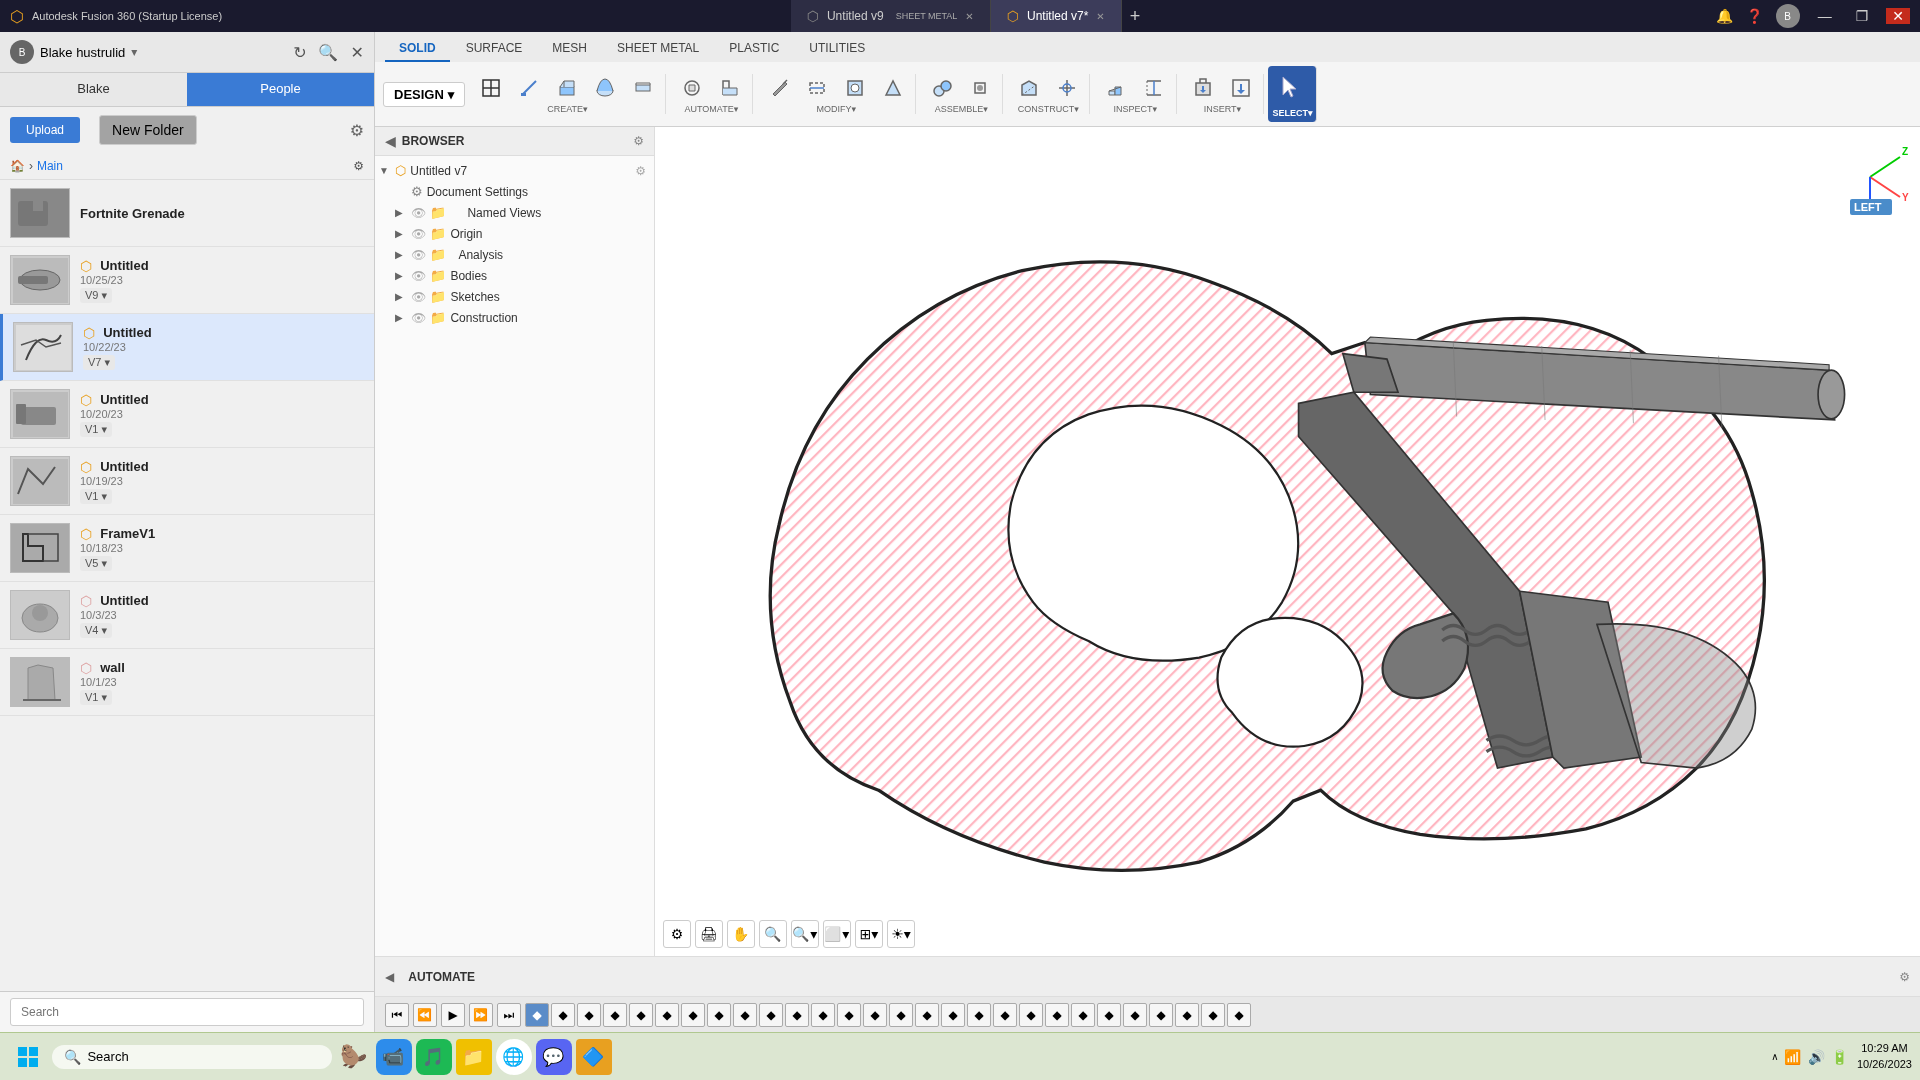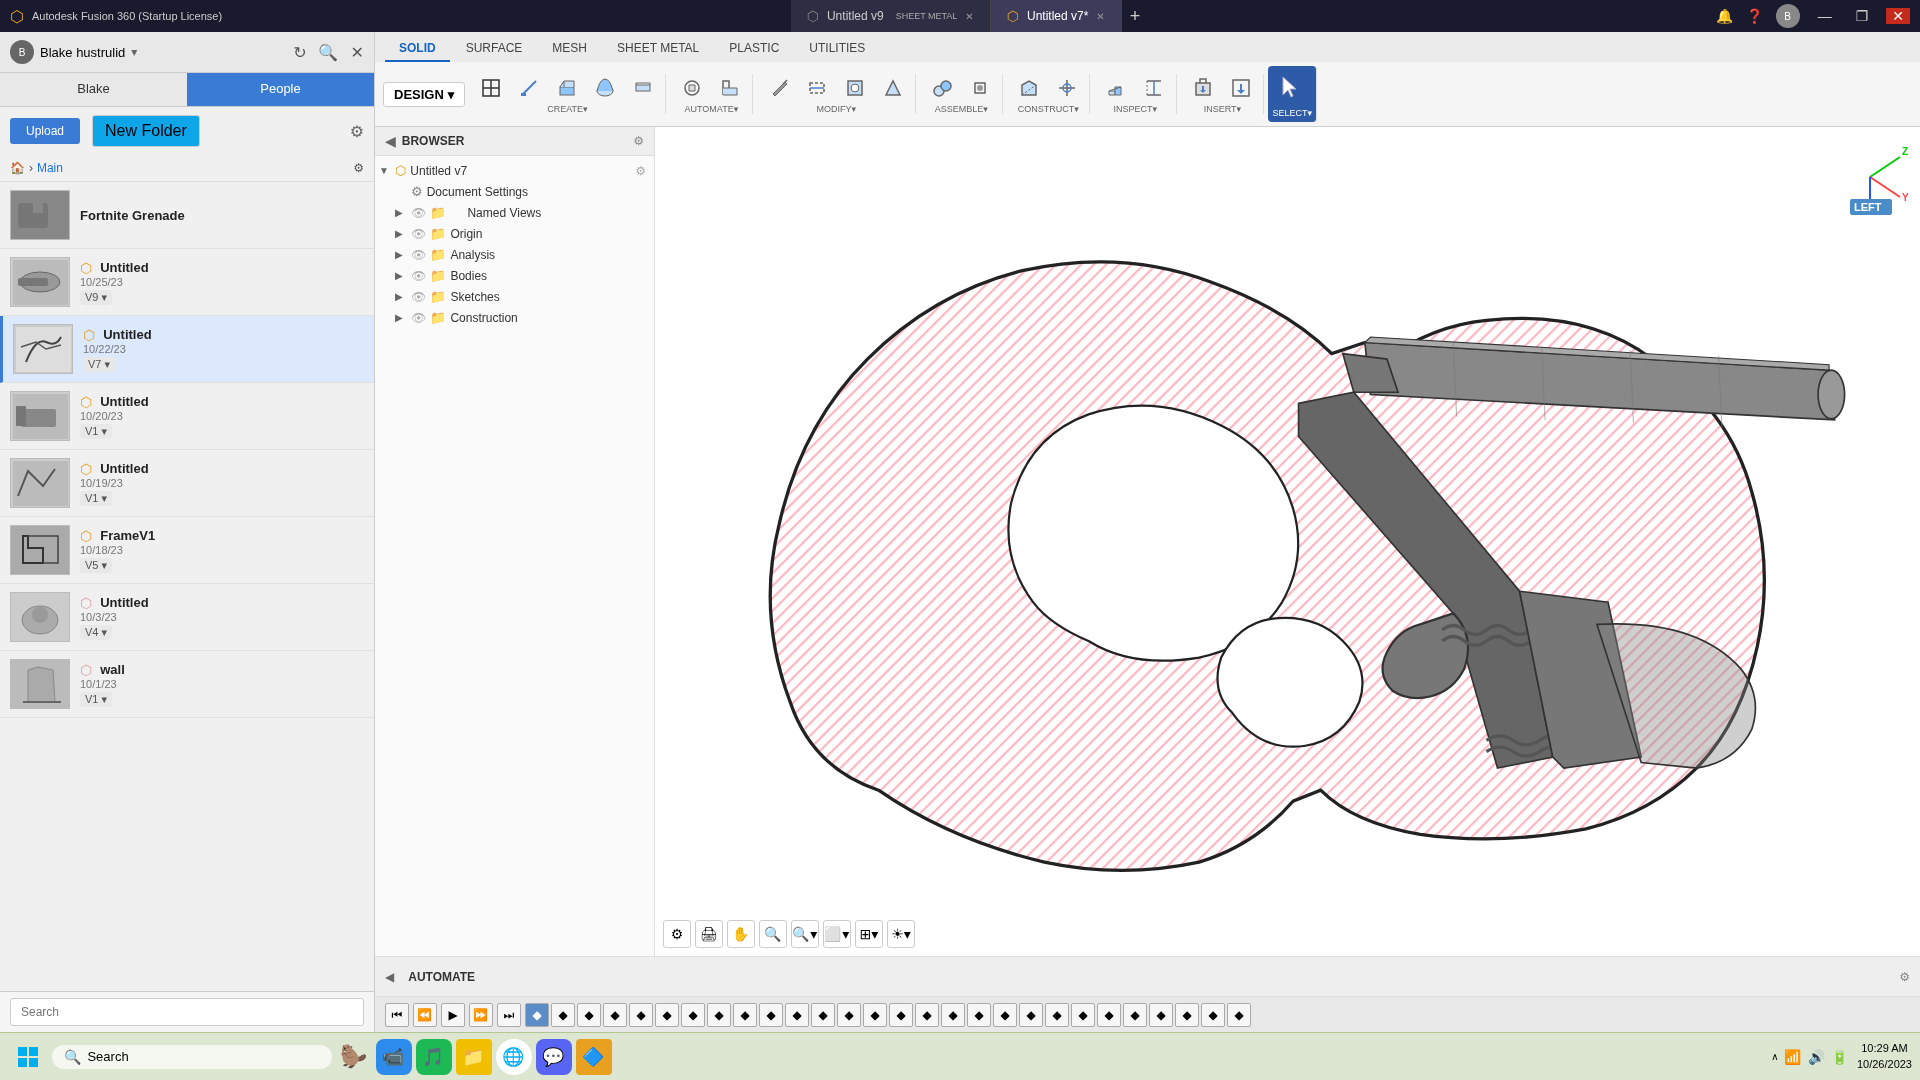--- a/index.html
+++ b/index.html
@@ -21,23 +21,23 @@
     
     #sidebar { position: absolute; top: 0; left: 0; width: 375px; height: 1042px; background: #f0f0f0; border-right: 1px solid #ccc; display: flex; flex-direction: column; top: 32px; }
     #sidebar-header { display: flex; align-items: center; padding: 8px 10px; background: #e8e8e8; border-bottom: 1px solid #ccc; gap: 8px; }
     #sidebar-header .user-info { display: flex; align-items: center; gap: 6px; flex: 1; }
     #sidebar-header .avatar { width: 24px; height: 24px; background: #666; border-radius: 50%; display: flex; align-items: center; justify-content: center; color: white; font-size: 10px; }
     .sidebar-icons { display: flex; gap: 12px; }
     .sidebar-icon { cursor: pointer; color: #555; font-size: 16px; }
     .tabs-row { display: flex; border-bottom: 1px solid #ccc; }
     .tab-btn { flex: 1; padding: 8px; text-align: center; background: #e8e8e8; border: none; cursor: pointer; font-size: 13px; color: #333; border-bottom: 2px solid transparent; }
     .tab-btn.active { background: #3a7bd5; color: white; }
-    .actions-row { display: flex; align-items: center; padding: 8px 10px; gap: 12px; }
+    .actions-row { display: flex; align-items: center; padding: 8px 10px; gap: 19px; }
     .upload-btn { background: #3a7bd5; color: white; border: none; padding: 6px 16px; border-radius: 3px; cursor: pointer; font-size: 12px; }
-    .new-folder-btn { background: #0ea5e9; border: 1px solid #ccc; padding: 6px 12px; border-radius: 3px; cursor: pointer; font-size: 16px; }
+    .new-folder-btn { background: #a3a3a3; border: 1px solid #ccc; padding: 6px 12px; border-radius: 3px; cursor: pointer; font-size: 14px; }
     .gear-btn { background: none; border: none; cursor: pointer; color: #666; font-size: 16px; margin-left: auto; }
     .breadcrumb { display: flex; align-items: center; padding: 6px 10px; gap: 4px; font-size: 12px; color: #555; border-bottom: 1px solid #ddd; }
     .breadcrumb .home-icon { color: #555; }
     .breadcrumb-settings { margin-left: auto; cursor: pointer; }
     .file-list { flex: 1; overflow-y: auto; }
     .file-item { display: flex; align-items: center; padding: 8px 10px; border-bottom: 1px solid #e0e0e0; gap: 10px; cursor: pointer; }
     .file-item.selected { background: #dce8fc; border-left: 3px solid #3a7bd5; }
     .file-thumb { width: 60px; height: 50px; background: #ccc; border: 1px solid #bbb; display: flex; align-items: center; justify-content: center; flex-shrink: 0; overflow: hidden; }
     .file-info { flex: 1; }
     .file-name { font-weight: 600; font-size: 13px; color: #222; }
@@ -503,21 +503,21 @@
                 <svg width="22" height="22" viewBox="0 0 22 22">
                     <rect x="3" y="3" width="16" height="16" fill="none" stroke="#666" stroke-width="1.5"></rect>
                     <line x1="11" y1="7" x2="11" y2="15" stroke="#4a7fcb" stroke-width="2"></line>
                     <path d="M7,13 L11,17 L15,13" fill="#4a7fcb"></path>
                   </svg>
               </div>
             </div>
             <div class="tool-group-label">INSERT▾</div>
           </div>
 
-          <div class="tool-group-container selected-active" style="background:#2e5ba8; border-radius:4px; padding:4px;">
+          <div class="tool-group-container selected-active" style="background:#2e5ba8; border-radius:4px; padding:4px;font-weight:bold;">
             <div class="tool-group-row">
               <div class="tool-btn" style="color:white;">
                 <svg width="30" height="30" viewBox="0 0 30 30">
                     <path d="M6,4 L6,22 L11,17 L14,24 L16,23 L13,16 L19,16 Z" fill="white" stroke="#aac" stroke-width="1"></path>
                   </svg>
               </div>
             </div>
             <div class="tool-group-label" style="color:white;">SELECT▾</div>
           </div>
         </div>
@@ -558,21 +558,21 @@
                 <span class="tree-arrow">▶</span>
                 <span class="tree-eye">👁</span>
                 <span class="tree-folder">📁</span>
                 <span style="margin-left:4px;">Origin</span>
               </div>
 
               <div class="tree-item" style="padding-left:20px;">
                 <span class="tree-arrow">▶</span>
                 <span class="tree-eye">👁</span>
                 <span class="tree-folder">📁</span>
-                <span style="margin-left:4px;">Analysis</span>
+                <span style="margin-left:12px;">Analysis</span>
               </div>
 
               <div class="tree-item" style="padding-left:20px;">
                 <span class="tree-arrow">▶</span>
                 <span class="tree-eye">👁</span>
                 <span class="tree-folder">📁</span>
                 <span style="margin-left:4px;">Bodies</span>
               </div>
 
               <div class="tree-item" style="padding-left:20px;">

